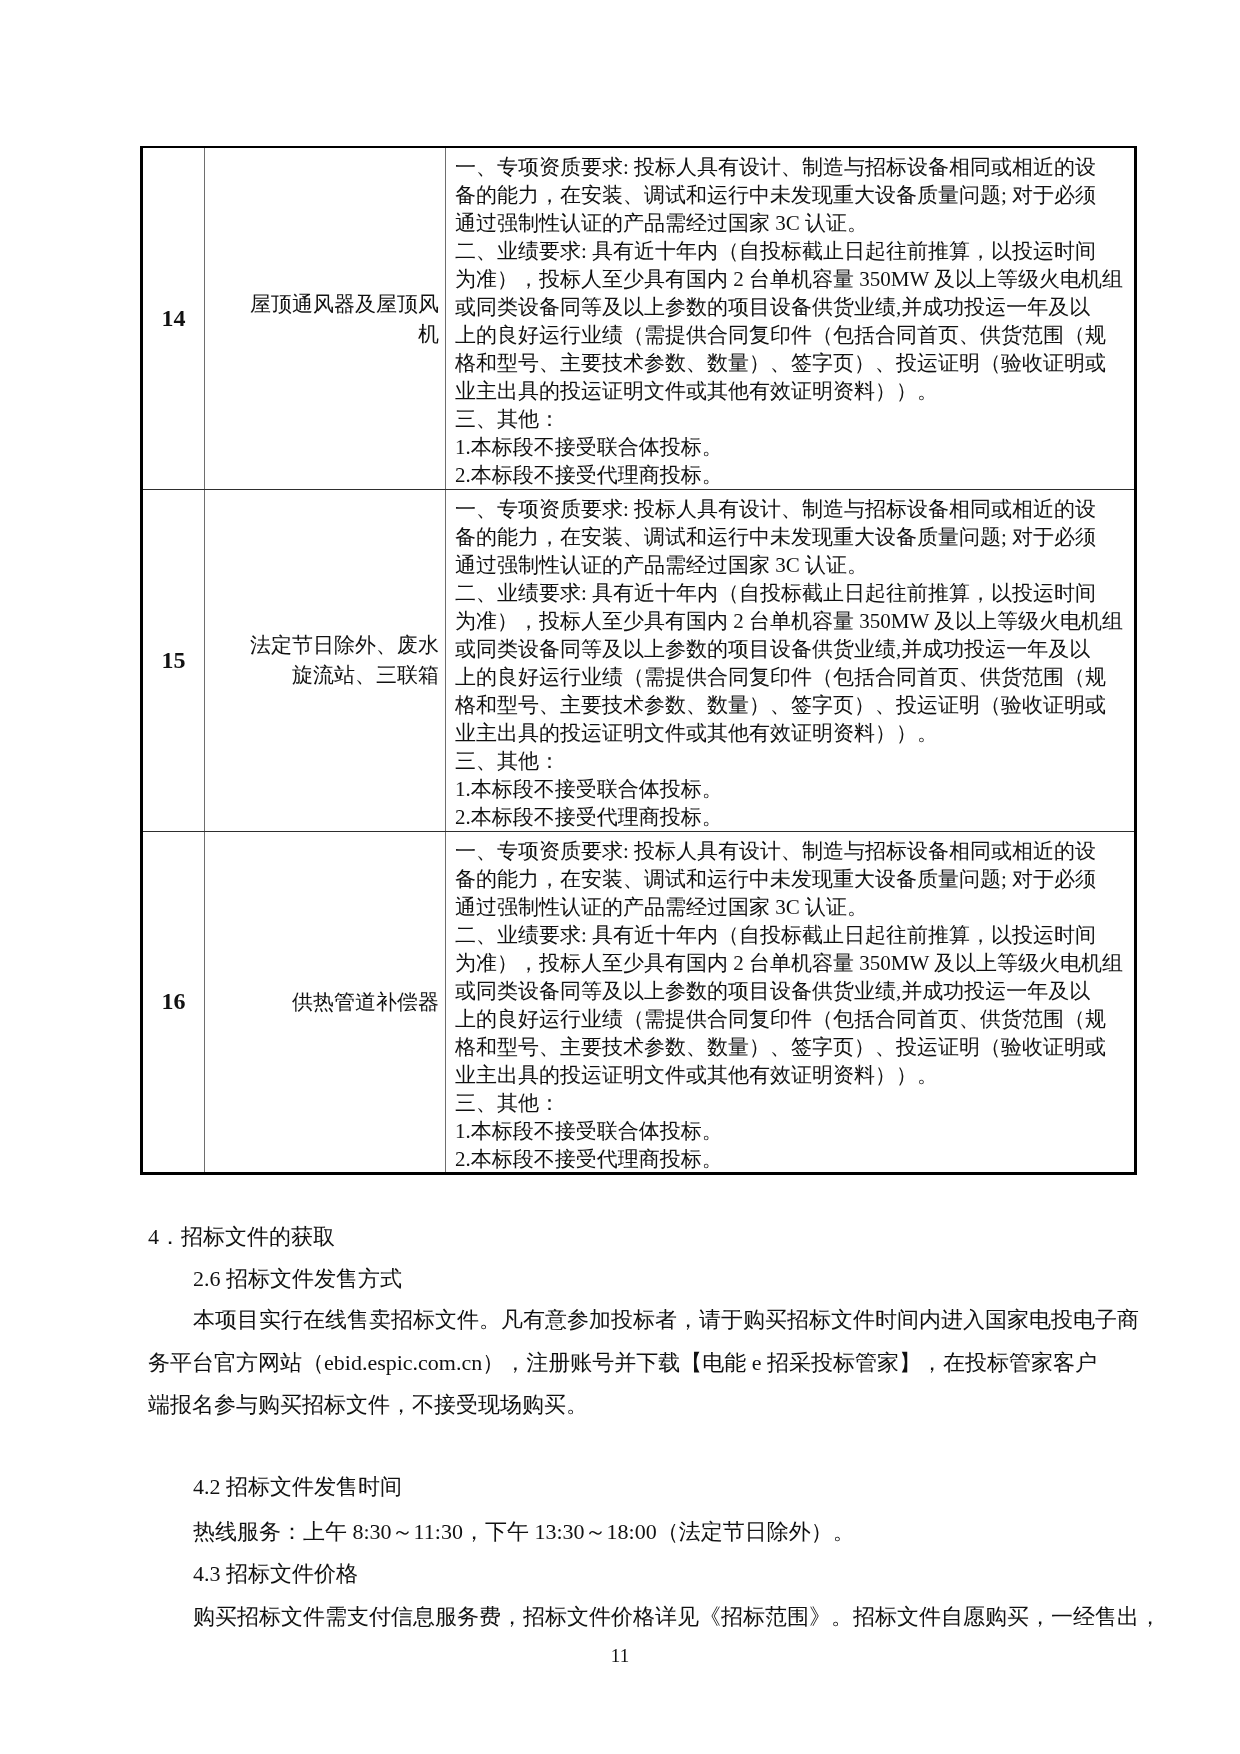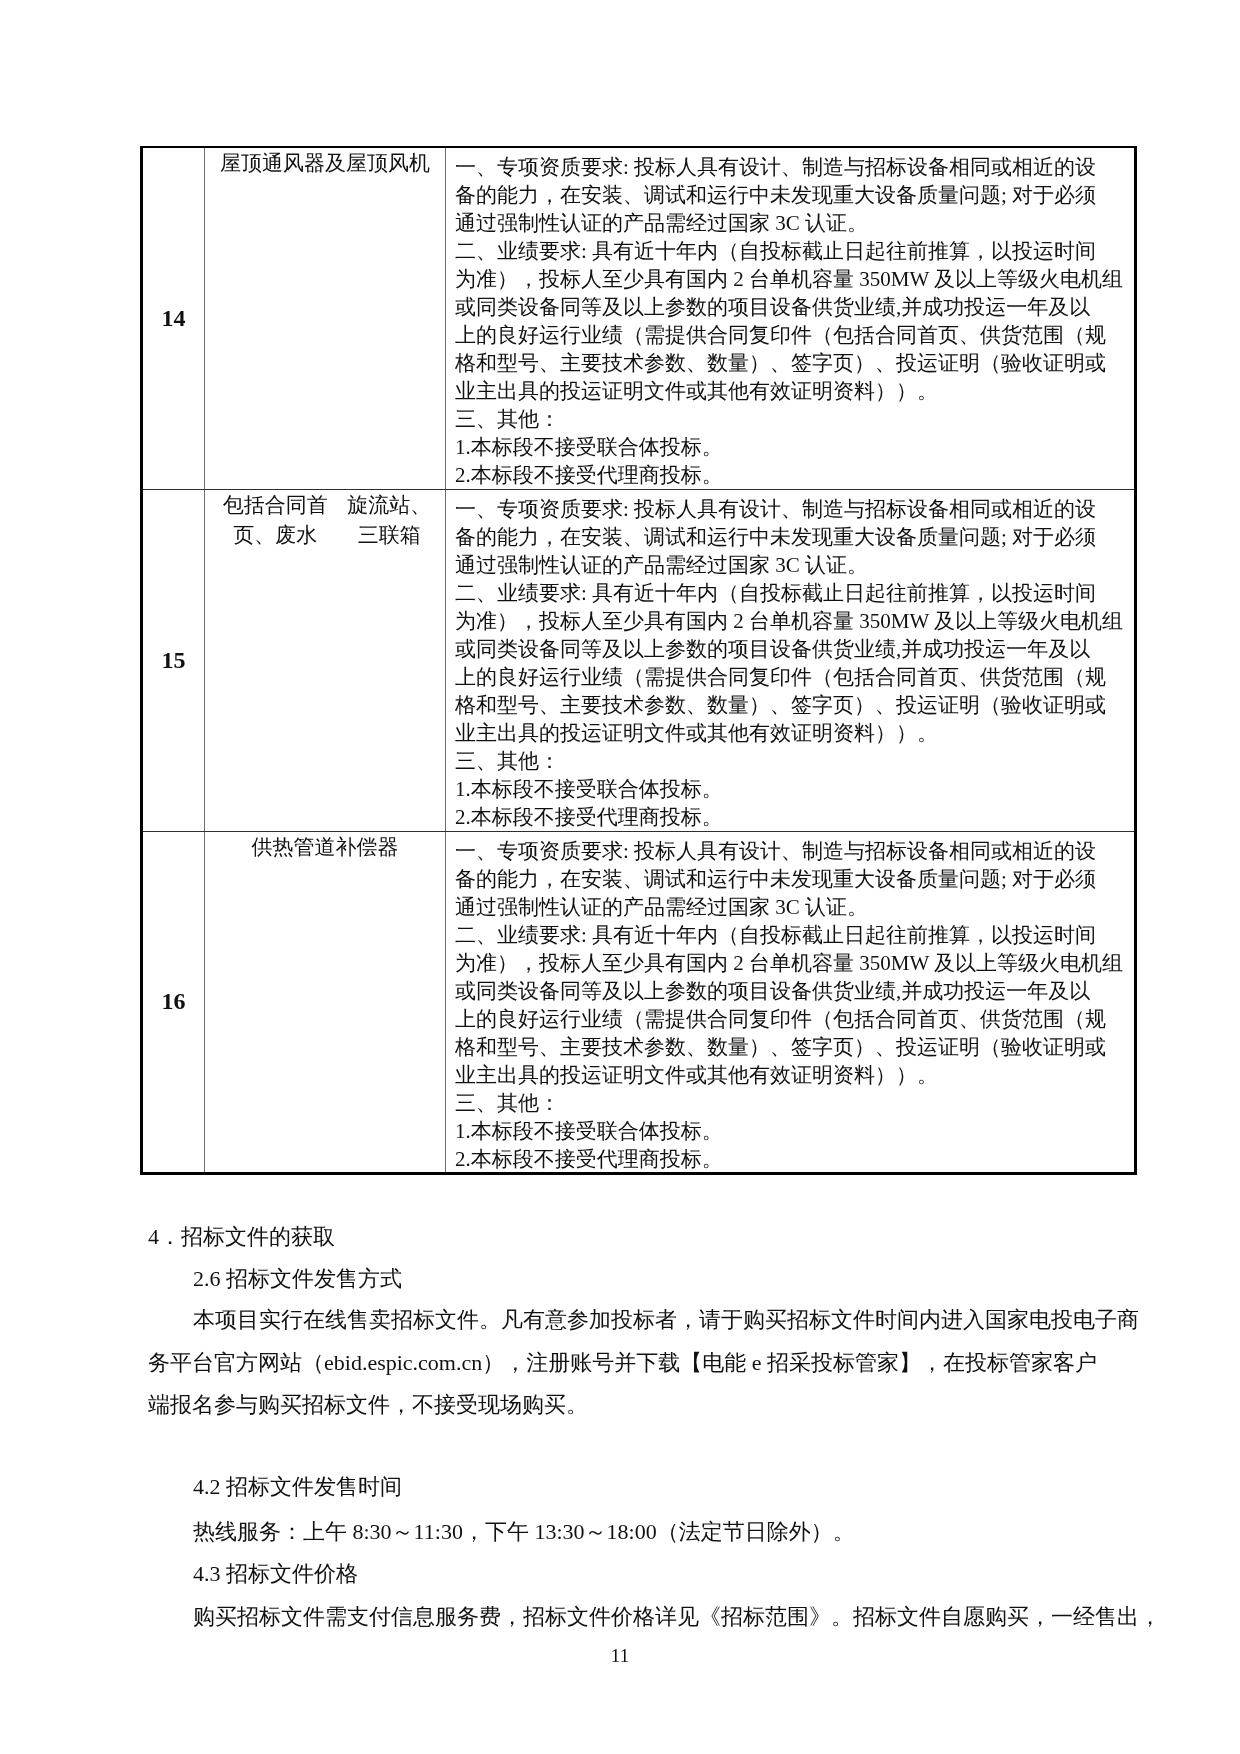--- a/index.html
+++ b/index.html
@@ -26,23 +26,23 @@
   .t-row{display:grid;grid-template-columns:62px 241px 1fr;border-top:1px solid #2e2e2e;min-height:0;}
   .t-row:first-child{border-top:none;}
   .cell{box-sizing:border-box;min-height:0;}
   .cell-no{
     border-right:1px solid #6e6e6e;
     display:flex;align-items:center;justify-content:center;
     font-weight:bold;font-size:24px;
   }
   .cell-name{
     border-right:1px solid #6e6e6e;
-    display:flex;flex-direction:row;align-items:flex-start;justify-content:center;
+    display:flex;flex-direction:column;align-items:flex-end;justify-content:center;
     font-size:21px;line-height:30px;text-align:center;
-    padding:0 6px;
+    padding:16px 6px;
   }
   .cell-req{
     padding:5px 6px 0 9px;
     font-size:21px;line-height:28px;
     overflow:hidden;
   }
   .req-line{white-space:nowrap;}
   
   .line{
     position:absolute;
@@ -86,21 +86,21 @@
         <div class="req-line">1.本标段不接受联合体投标。</div>
         <div class="req-line">2.本标段不接受代理商投标。</div>
       </div>
     </div>
 
     <div class="t-row">
       <div class="cell cell-no">
         <span>15</span>
       </div>
       <div class="cell cell-name">
-        <div>包括合同首页、废水</div>
+        <div>法定节日除外、废水</div>
         <div>旋流站、三联箱</div>
       </div>
       <div class="cell cell-req">
         <div class="req-line">一、专项资质要求: 投标人具有设计、制造与招标设备相同或相近的设</div>
         <div class="req-line">备的能力，在安装、调试和运行中未发现重大设备质量问题; 对于必须</div>
         <div class="req-line">通过强制性认证的产品需经过国家 3C 认证。</div>
         <div class="req-line">二、业绩要求: 具有近十年内（自投标截止日起往前推算，以投运时间</div>
         <div class="req-line">为准），投标人至少具有国内 2 台单机容量 350MW 及以上等级火电机组</div>
         <div class="req-line">或同类设备同等及以上参数的项目设备供货业绩,并成功投运一年及以</div>
         <div class="req-line">上的良好运行业绩（需提供合同复印件（包括合同首页、供货范围（规</div>

